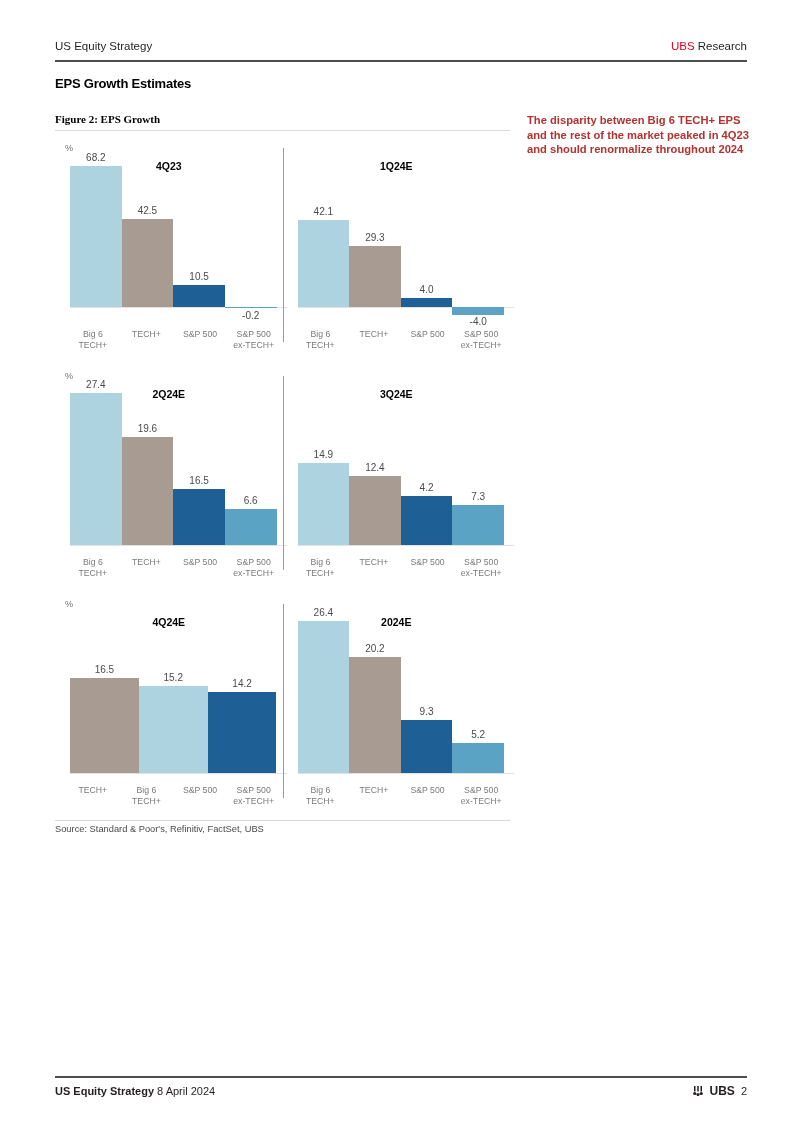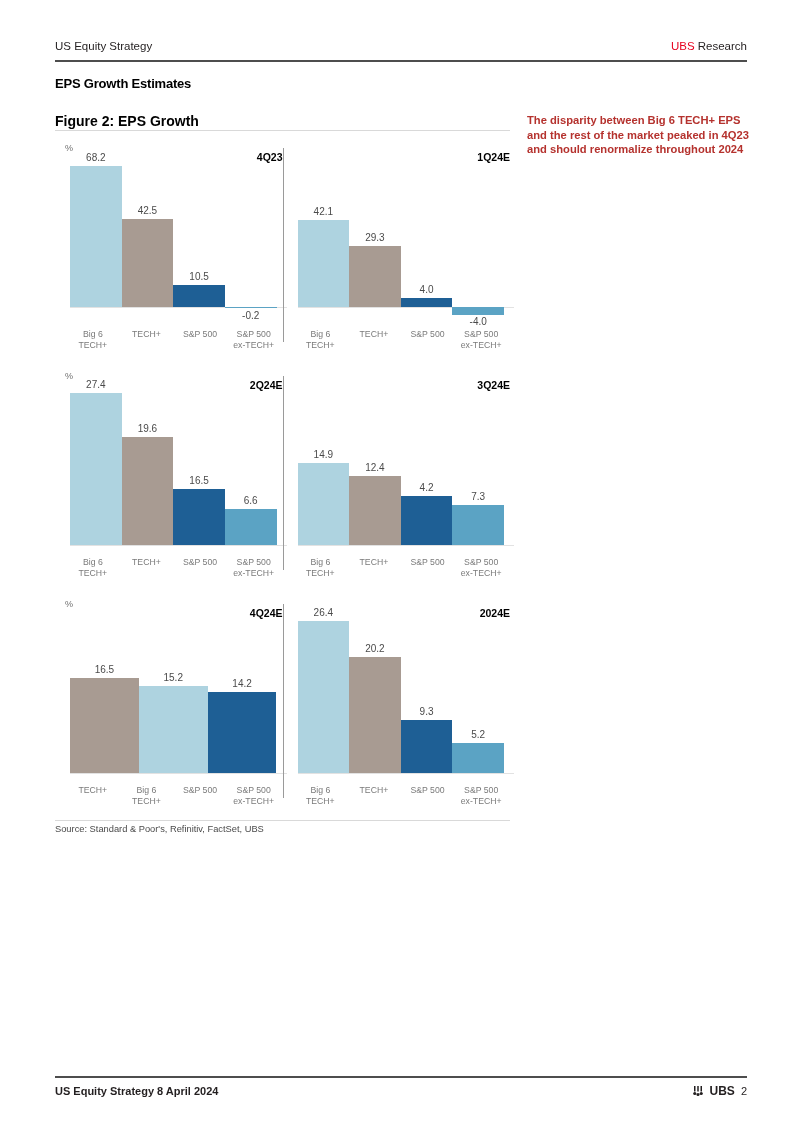--- a/index.html
+++ b/index.html
@@ -50,23 +50,24 @@
     top: 76px;
     font-size: 13px;
     font-weight: bold;
     letter-spacing: -0.2px;
     color: #000000;
   }
   .figure-title {
     position: absolute;
     left: 55px;
     top: 113px;
-    font-size: 14px;
+    font-size: 11px;
     font-weight: bold;
     color: #000000;
+    font-family: Liberation Serif, serif;
   }
   .figure-rule {
     position: absolute;
     left: 55px;
     top: 130px;
     width: 455px;
     height: 1px;
     background: #d9d9d9;
   }
 
@@ -110,24 +111,24 @@
   }
   .pct-label {
     position: absolute;
     left: 10px;
     top: 3px;
     font-size: 9px;
     color: #6f6f6f;
   }
   .panel-title {
     position: absolute;
-    top: 11px;
+    top: 20px;
     left: 0;
     width: 100%;
-    text-align: right;
+    text-align: center;
     font-size: 10.5px;
     font-weight: bold;
     color: #000000;
   }
   
   .plot {
     position: absolute;
     left: 15px;
     right: 6px;
     top: 22px;
@@ -214,21 +215,21 @@
     left: 55px;
     top: 1084px;
     width: 692px;
     display: flex;
     justify-content: space-between;
     align-items: center;
     font-size: 11px;
     color: #231f20;
   }
   .footer-left b { font-weight: bold; }
-  .footer-left span { font-weight: bold; }
+  .footer-left span { font-weight: normal; }
   .footer-right {
     display: flex;
     align-items: center;
     gap: 6px;
     font-size: 12px;
     font-weight: bold;
   }
   .keys-icon { display: inline-block; width: 12px; height: 12px; }
   .page-num { font-weight: normal; font-size: 11px; }
 </style>

